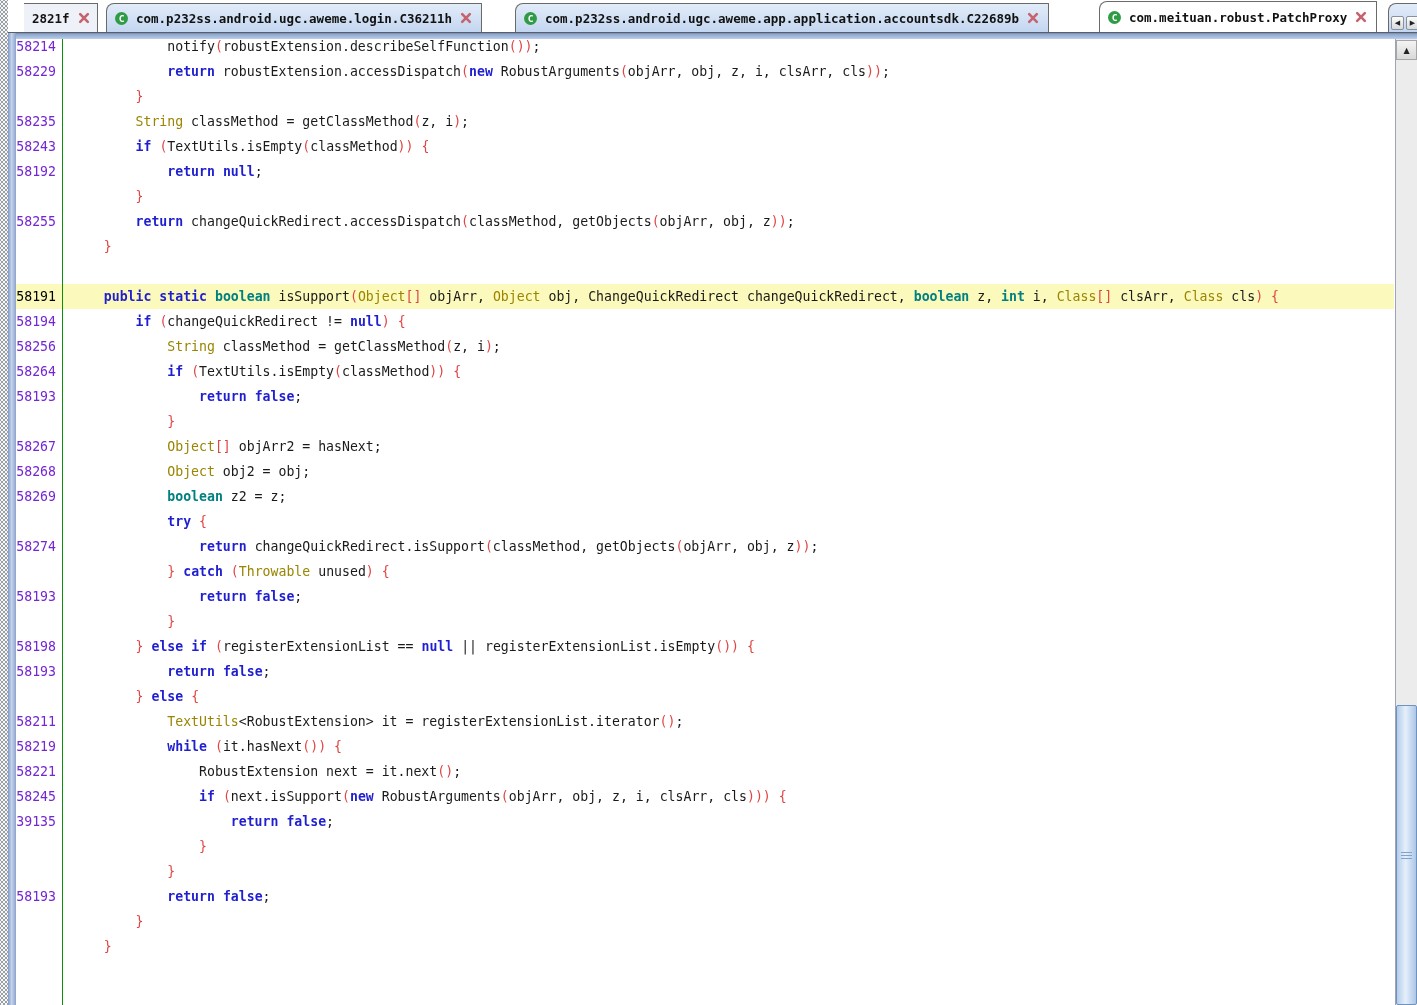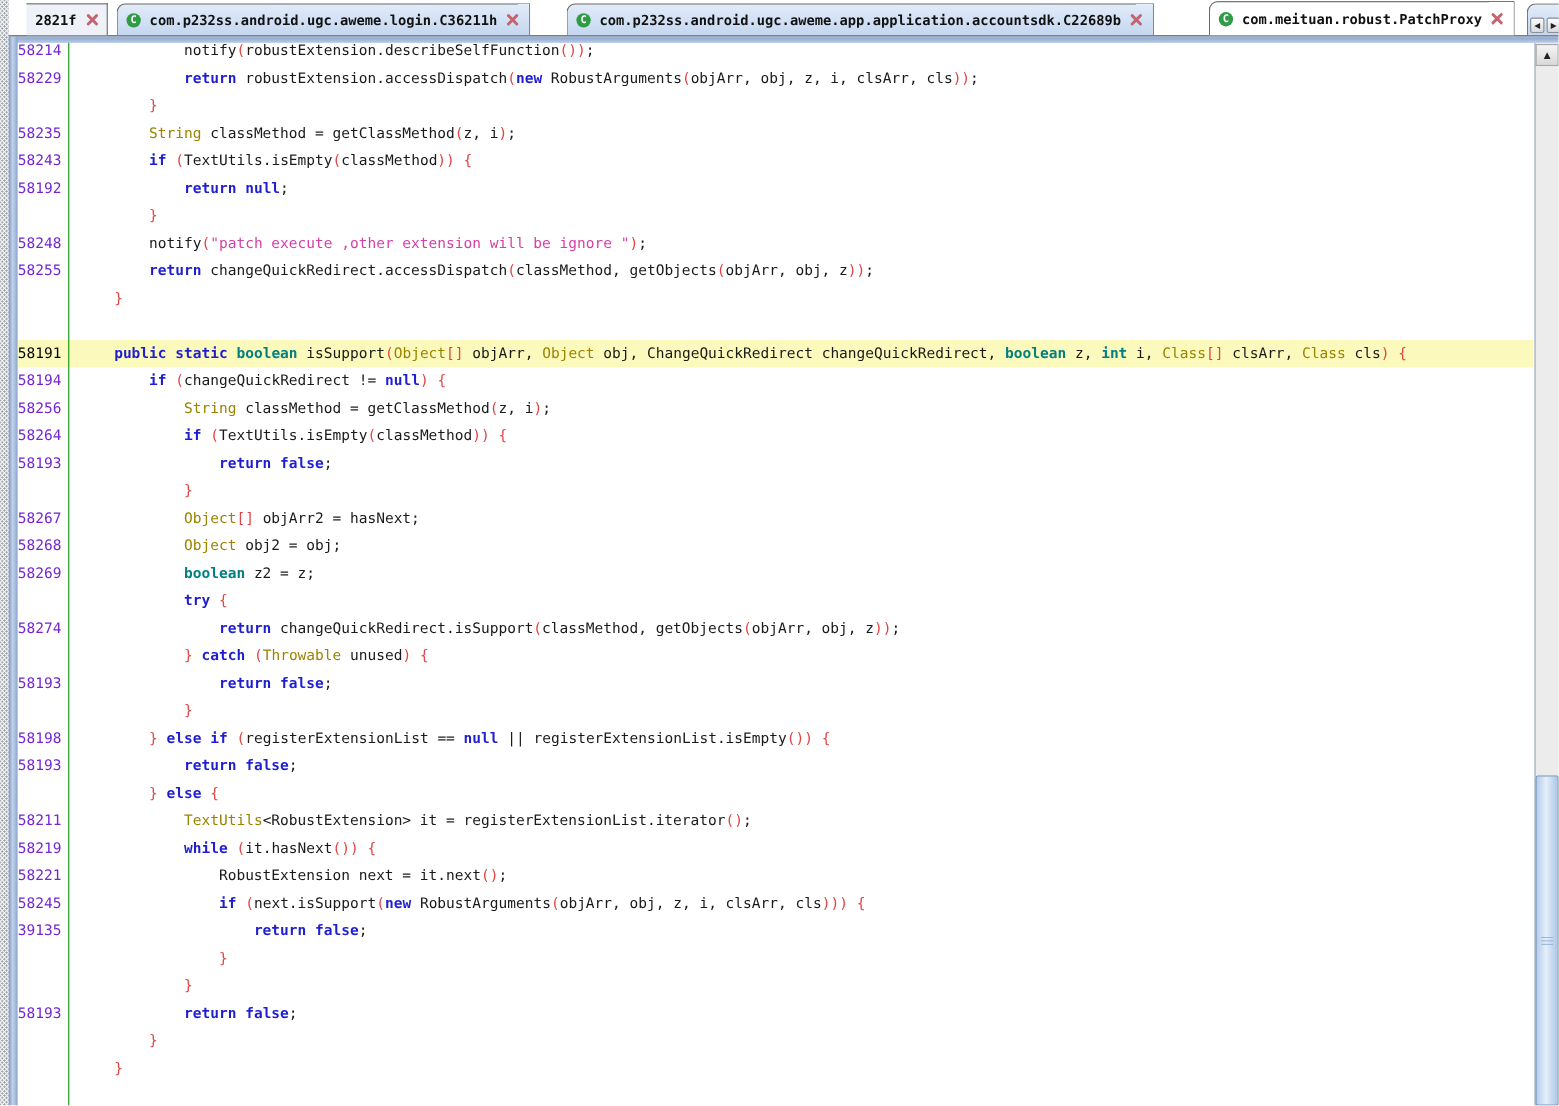--- a/index.html
+++ b/index.html
@@ -57,21 +57,21 @@
     position:absolute;left:16px;top:34px;width:1378px;height:971px;
     background:#ffffff;overflow:hidden;z-index:1;
   }
   .gutterline{position:absolute;left:46px;top:0;width:1px;height:975px;background:#0a930a;z-index:3;}
   .row{
     position:relative;height:25px;display:flex;align-items:center;
     font-size:13.2px;line-height:25px;white-space:pre;
   }
   .row.hl{background:#fbf9bb;}
   .num{
-    width:40px;flex:0 0 40px;text-align:center;padding-right:2px;
+    width:40px;flex:0 0 40px;text-align:right;padding-right:2px;
     color:#7426d3;z-index:2;
   }
   .num.cur{color:#000000;}
   .codeln{display:inline-block;padding-left:14px;z-index:2;}
   .tk-k{color:#1f1fd0;font-weight:bold;}
   .tk-pr{color:#008080;font-weight:bold;}
   .tk-ty{color:#9a8400;}
   .tk-st{color:#d63fa8;}
   .tk-pu{color:#e04545;}
   .tk-pl{color:#1a1a1a;}
@@ -143,21 +143,20 @@
 
 <div class="pane" id="code-pane">
   <div class="gutterline"></div>
 <div class="row"><span class="num">58214</span><span class="codeln"><span class="tk-pl">            notify</span><span class="tk-pu">(</span><span class="tk-pl">robustExtension.describeSelfFunction</span><span class="tk-pu">())</span><span class="tk-pl">;</span></span></div>
     <div class="row"><span class="num">58229</span><span class="codeln"><span class="tk-pl">            </span><span class="tk-k">return</span><span class="tk-pl"> robustExtension.accessDispatch</span><span class="tk-pu">(</span><span class="tk-k">new</span><span class="tk-pl"> RobustArguments</span><span class="tk-pu">(</span><span class="tk-pl">objArr, obj, z, i, clsArr, cls</span><span class="tk-pu">))</span><span class="tk-pl">;</span></span></div>
     <div class="row"><span class="num"></span><span class="codeln"><span class="tk-pl">        </span><span class="tk-pu">}</span></span></div>
     <div class="row"><span class="num">58235</span><span class="codeln"><span class="tk-pl">        </span><span class="tk-ty">String</span><span class="tk-pl"> classMethod = getClassMethod</span><span class="tk-pu">(</span><span class="tk-pl">z, i</span><span class="tk-pu">)</span><span class="tk-pl">;</span></span></div>
     <div class="row"><span class="num">58243</span><span class="codeln"><span class="tk-pl">        </span><span class="tk-k">if</span><span class="tk-pl"> </span><span class="tk-pu">(</span><span class="tk-pl">TextUtils.isEmpty</span><span class="tk-pu">(</span><span class="tk-pl">classMethod</span><span class="tk-pu">))</span><span class="tk-pl"> </span><span class="tk-pu">{</span></span></div>
     <div class="row"><span class="num">58192</span><span class="codeln"><span class="tk-pl">            </span><span class="tk-k">return</span><span class="tk-pl"> </span><span class="tk-k">null</span><span class="tk-pl">;</span></span></div>
     <div class="row"><span class="num"></span><span class="codeln"><span class="tk-pl">        </span><span class="tk-pu">}</span></span></div>
-    <div class="row"><span class="num">58248</span><span class="codeln"><span class="tk-pl">        notify</span><span class="tk-pu">(</span><span class="tk-st">"patch execute ,other extension will be ignore "</span><span class="tk-pu">)</span><span class="tk-pl">;</span></span></div>
     <div class="row"><span class="num">58255</span><span class="codeln"><span class="tk-pl">        </span><span class="tk-k">return</span><span class="tk-pl"> changeQuickRedirect.accessDispatch</span><span class="tk-pu">(</span><span class="tk-pl">classMethod, getObjects</span><span class="tk-pu">(</span><span class="tk-pl">objArr, obj, z</span><span class="tk-pu">))</span><span class="tk-pl">;</span></span></div>
     <div class="row"><span class="num"></span><span class="codeln"><span class="tk-pl">    </span><span class="tk-pu">}</span></span></div>
     <div class="row"><span class="num"></span><span class="codeln"></span></div>
     <div class="row hl"><span class="num cur">58191</span><span class="codeln"><span class="tk-pl">    </span><span class="tk-k">public</span><span class="tk-pl"> </span><span class="tk-k">static</span><span class="tk-pl"> </span><span class="tk-pr">boolean</span><span class="tk-pl"> isSupport</span><span class="tk-pu">(</span><span class="tk-ty">Object</span><span class="tk-pu">[]</span><span class="tk-pl"> objArr, </span><span class="tk-ty">Object</span><span class="tk-pl"> obj, ChangeQuickRedirect changeQuickRedirect, </span><span class="tk-pr">boolean</span><span class="tk-pl"> z, </span><span class="tk-pr">int</span><span class="tk-pl"> i, </span><span class="tk-ty">Class</span><span class="tk-pu">[]</span><span class="tk-pl"> clsArr, </span><span class="tk-ty">Class</span><span class="tk-pl"> cls</span><span class="tk-pu">)</span><span class="tk-pl"> </span><span class="tk-pu">{</span></span></div>
     <div class="row"><span class="num">58194</span><span class="codeln"><span class="tk-pl">        </span><span class="tk-k">if</span><span class="tk-pl"> </span><span class="tk-pu">(</span><span class="tk-pl">changeQuickRedirect != </span><span class="tk-k">null</span><span class="tk-pu">)</span><span class="tk-pl"> </span><span class="tk-pu">{</span></span></div>
     <div class="row"><span class="num">58256</span><span class="codeln"><span class="tk-pl">            </span><span class="tk-ty">String</span><span class="tk-pl"> classMethod = getClassMethod</span><span class="tk-pu">(</span><span class="tk-pl">z, i</span><span class="tk-pu">)</span><span class="tk-pl">;</span></span></div>
     <div class="row"><span class="num">58264</span><span class="codeln"><span class="tk-pl">            </span><span class="tk-k">if</span><span class="tk-pl"> </span><span class="tk-pu">(</span><span class="tk-pl">TextUtils.isEmpty</span><span class="tk-pu">(</span><span class="tk-pl">classMethod</span><span class="tk-pu">))</span><span class="tk-pl"> </span><span class="tk-pu">{</span></span></div>
     <div class="row"><span class="num">58193</span><span class="codeln"><span class="tk-pl">                </span><span class="tk-k">return</span><span class="tk-pl"> </span><span class="tk-k">false</span><span class="tk-pl">;</span></span></div>
     <div class="row"><span class="num"></span><span class="codeln"><span class="tk-pl">            </span><span class="tk-pu">}</span></span></div>
     <div class="row"><span class="num">58267</span><span class="codeln"><span class="tk-pl">            </span><span class="tk-ty">Object</span><span class="tk-pu">[]</span><span class="tk-pl"> objArr2 = hasNext;</span></span></div>

